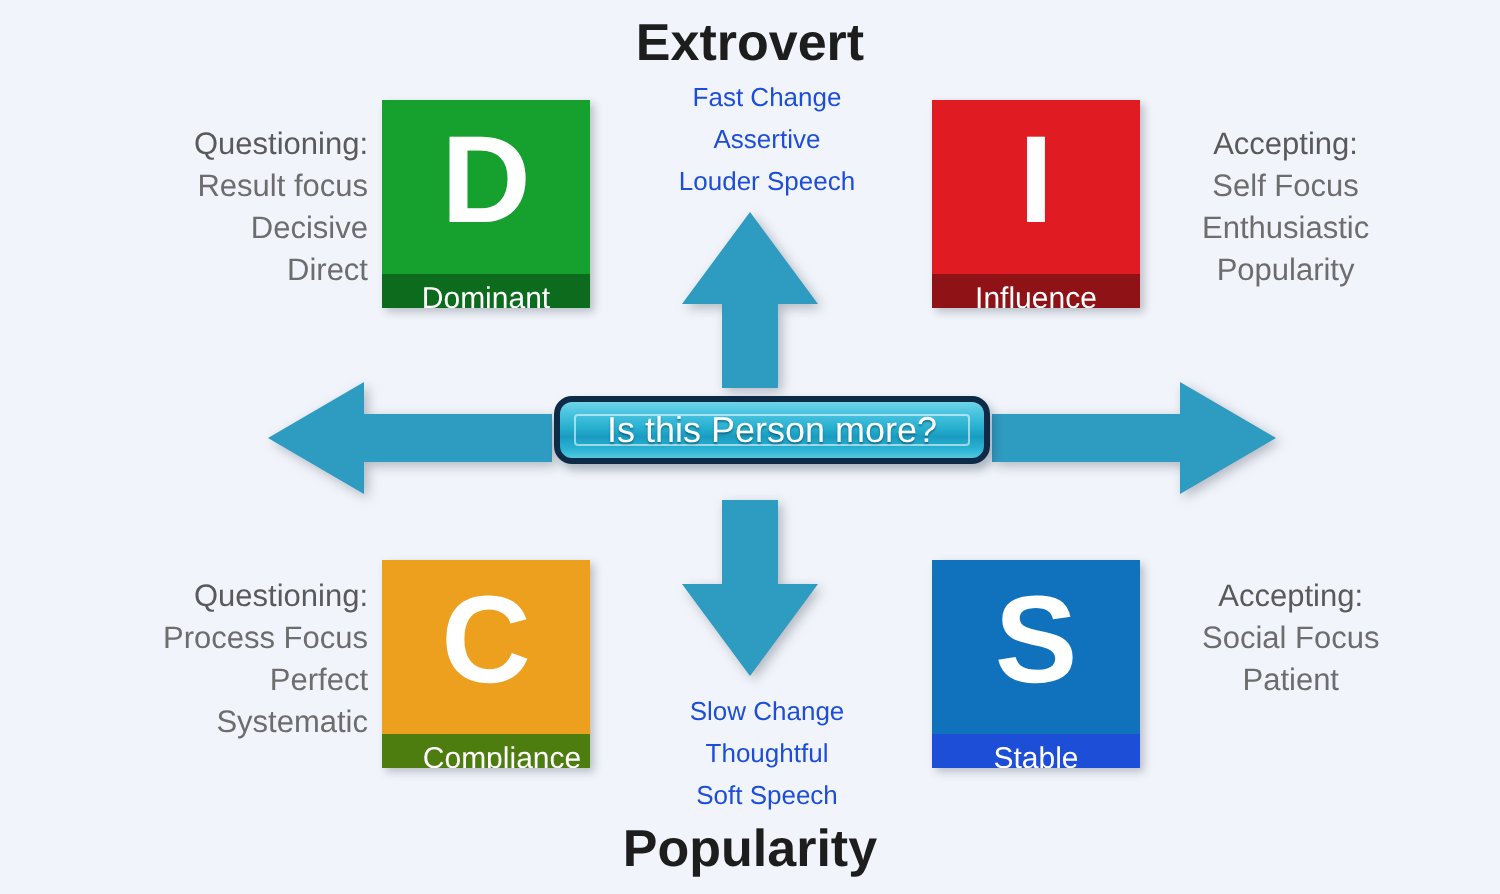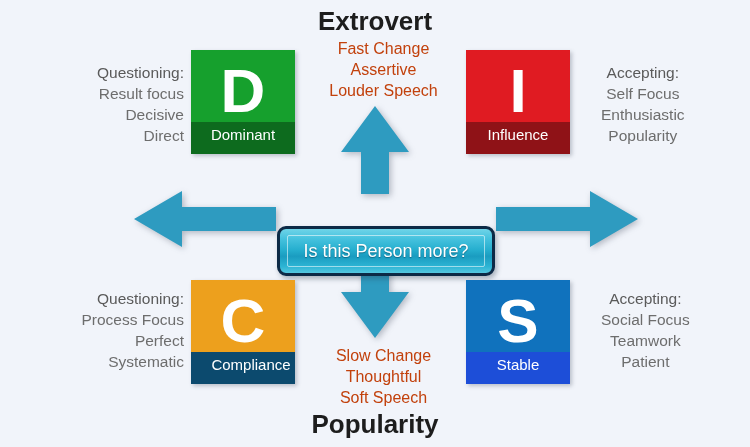--- a/index.html
+++ b/index.html
@@ -45,22 +45,22 @@
     position: absolute;
     font-weight: bold;
     color: #1d1d1d;
     white-space: nowrap;
   }
   .pole-title.vertical-pole { font-size: 26px; }
   .pole-title.horizontal-pole { font-size: 25px; }
 
   .pole-traits {
     position: absolute;
-    color: #c2410c;
-    font-size: 16px;
+    color: #1d4ed8;
+    font-size: 13px;
     line-height: 21px;
     text-align: center;
     white-space: nowrap;
     padding-left: 17px;
   }
   .pole-traits span { display: block; }
 
   
   .disc-card {
     position: absolute;
@@ -80,61 +80,60 @@
     color: #ffffff;
     font-size: 62px;
     font-weight: bold;
     letter-spacing: 0px;
   }
   .disc-card .disc-name {
     position: absolute;
     left: 0;
     right: 0;
     bottom: 0;
-    height: 32px;
+    height: 17px;
     line-height: 25px;
     text-align: center;
     color: #ffffff;
     font-size: 15px;
   }
 
   .card-d { background: #16a02d; left: 191px; top: 50px; }
   .card-d .disc-name { background: #0d6b1e; }
   .card-i { background: #e01b22; left: 466px; top: 50px; }
   .card-i .disc-name { background: #8f1217; }
   .card-c { background: #eda01d; left: 191px; top: 280px; }
-  .card-c .disc-name { background: #0c4a6e; padding-left: 16px; }
+  .card-c .disc-name { background: #4d7c0f; padding-left: 16px; }
   .card-s { background: #1072bd; left: 466px; top: 280px; }
   .card-s .disc-name { background: #1d4ed8; }
 
   
   .arrow {
     position: absolute;
     filter: drop-shadow(2px 2px 3px rgba(60,70,90,0.35));
   }
 
   
   #center-box {
     position: absolute;
     left: 277px;
     top: 198px;
     width: 218px;
-    height: 50px;
+    height: 34px;
     border-radius: 9px;
     background: linear-gradient(to bottom,
                 #6fd4e8 0%,
                 #46c2de 22%,
                 #25aece 48%,
                 #1a9cc0 62%,
                 #2cb4d4 85%,
                 #55c8e0 100%);
     border: 3px solid #0d2a46;
     box-sizing: border-box;
     box-shadow: 2px 3px 5px rgba(40,60,80,0.35);
-    margin-top: 28px;
   }
   #center-inner {
     position: absolute;
     left: 7px;
     top: 6px;
     right: 7px;
     bottom: 6px;
     border: 1px solid rgba(255,255,255,0.55);
     border-radius: 2px;
     display: flex;
@@ -226,17 +225,16 @@
     <span class="trait-item">Systematic</span>
   </div>
 
   <div class="disc-card card-s">
     <div class="disc-letter">S</div>
     <div class="disc-name">Stable</div>
   </div>
   <div class="trait-block align-left" style="left:601px; top:288px;">
     <span class="trait-head">Accepting:</span>
     <span class="trait-item">Social Focus</span>
-    <span class="trait-item">Teamwork</span>
     <span class="trait-item">Patient</span>
   </div>
 
 </div>
 
 </body></html>

